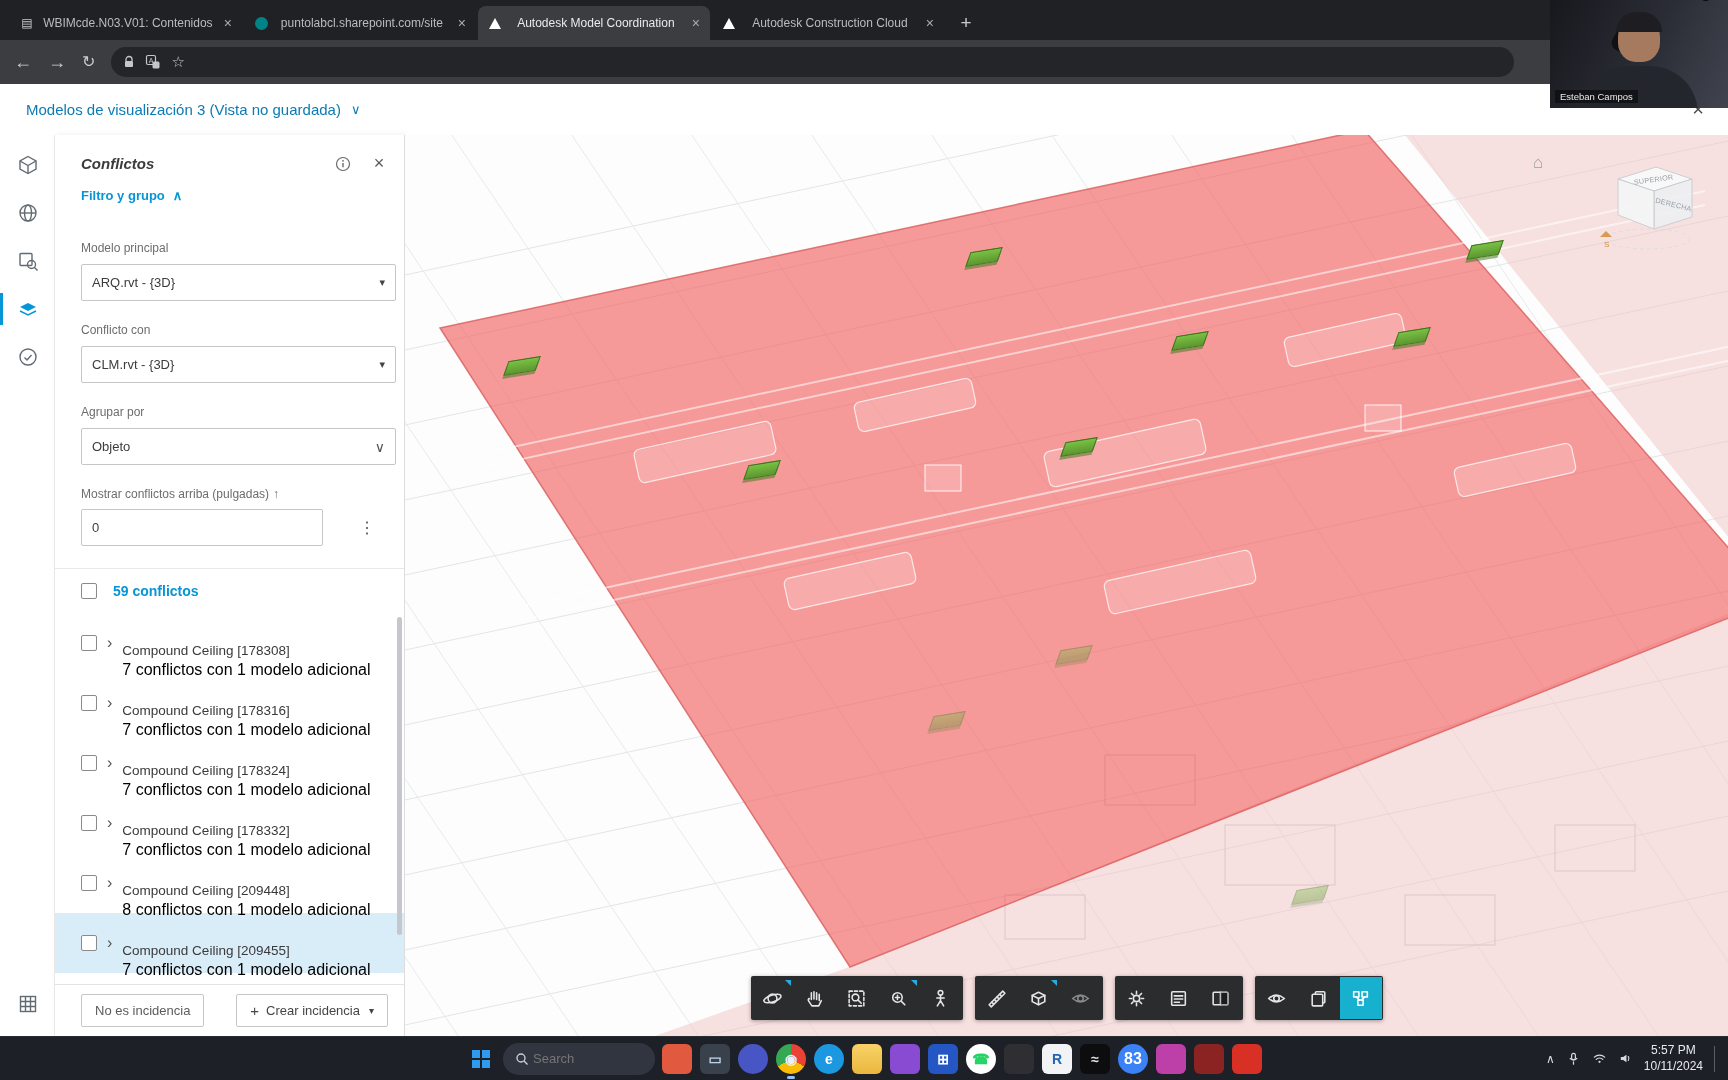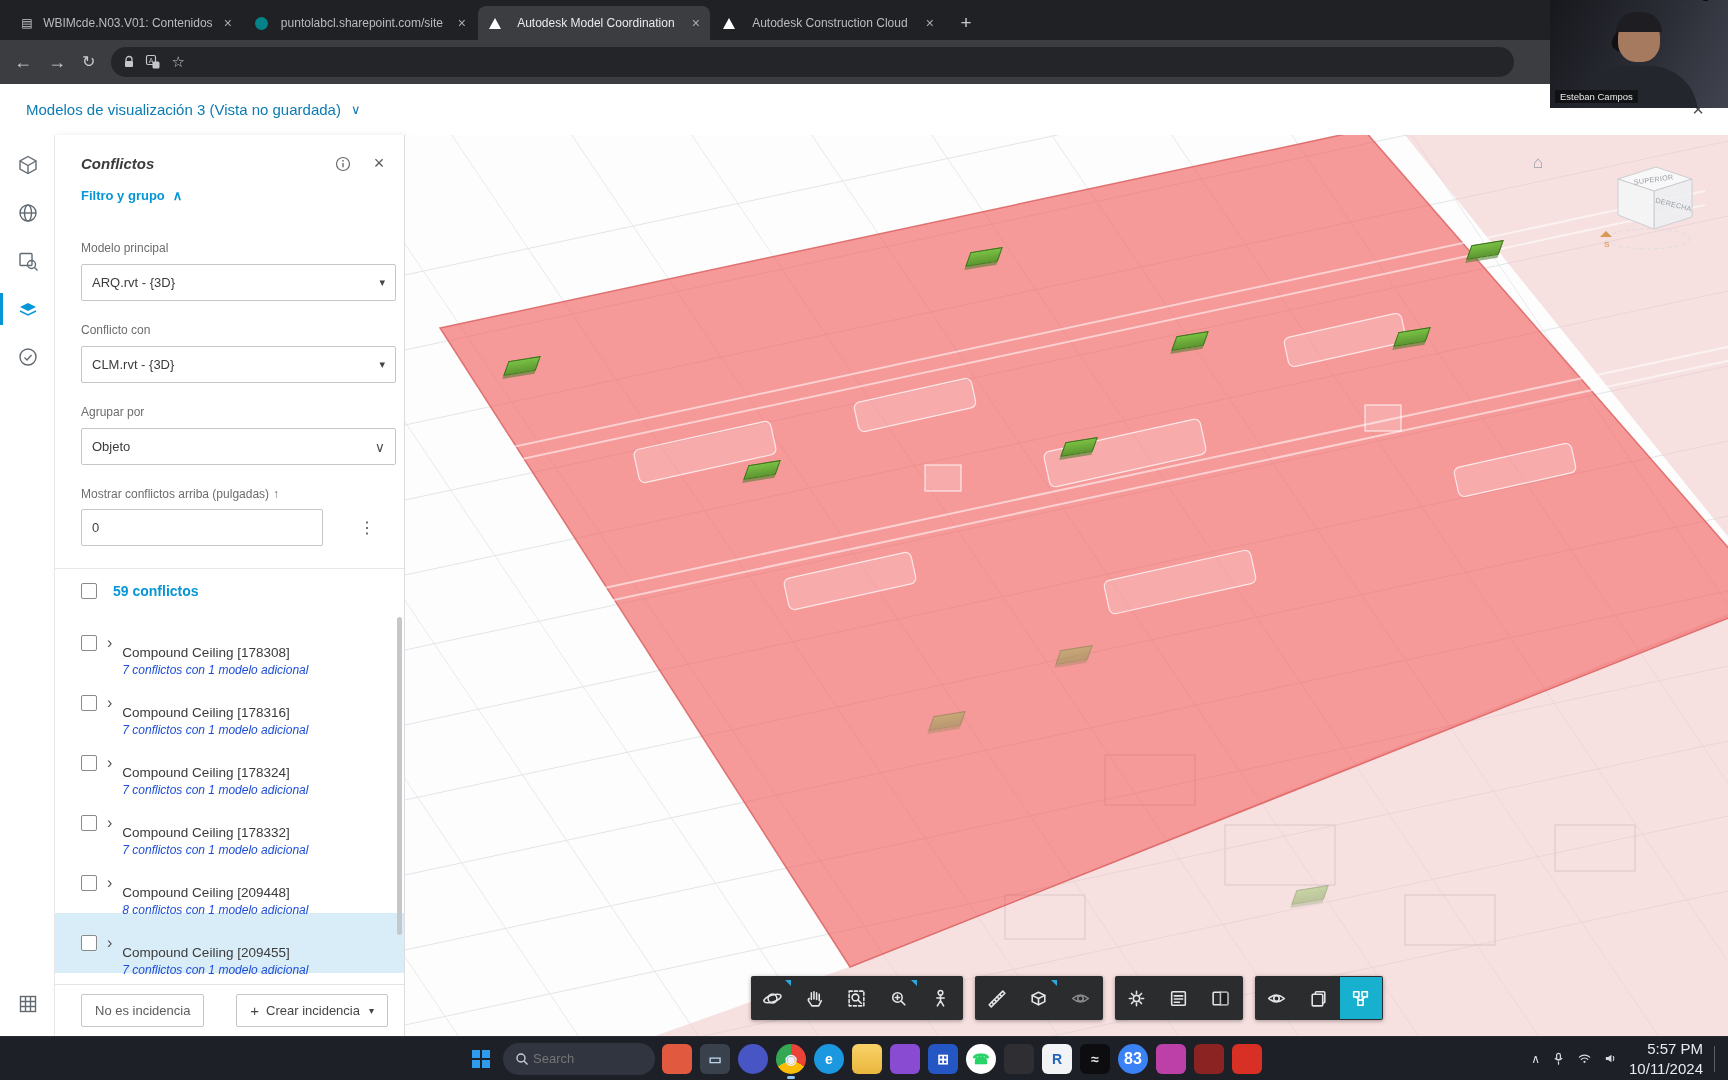--- a/index.html
+++ b/index.html
@@ -71,21 +71,21 @@
   .p-divider { margin-top:22px; border-top:1px solid #e8e8e8; }
   .count-row { display:flex; align-items:center; gap:16px; padding:0 26px; height:44px; }
   .count-text { color:var(--accent,#0696d7); font-size:14px; font-weight:bold; }
   .checkbox { width:16px; height:16px; border:1.5px solid #8a8a8a; border-radius:2px; background:#fff; flex:0 0 16px; }
   .clash-list { position:relative; flex:1; overflow:hidden; }
   .clash-item { height:60px; display:flex; align-items:center; gap:10px; padding:0 18px 0 26px; }
   .clash-item.selected { background:var(--selrow,#d9edf9); }
   .ci-chev { color:#555; font-size:16px; }
   .ci-text { display:flex; flex-direction:column; gap:3px;margin-top:36px; }
   .ci-title { font-size:13.5px; color:#3a3a3a; }
-  .ci-sub { font-size:12px; color:#1d4ed8;font-style:italic; }
+  .ci-sub { font-size:16px; color:#000000; }
   .list-scrollbar { position:absolute; right:2px; top:4px; width:5px; height:318px; background:#c4c8cc; border-radius:3px; }
   .p-footer { height:52px; border-top:1px solid #e3e3e3; display:flex; align-items:center; padding:0 16px 0 26px; gap:10px; }
   .btn { height:33px; border:1px solid #c6c6c6; border-radius:2px; background:#fff; display:flex;
     align-items:center; gap:7px; padding:0 13px; font-size:13px; color:#5c5c5c; }
   .btn-create { margin-left:auto; color:#454545; }
   .btn-create .plus { font-size:15px; }
   .btn-create .dd { font-size:10px; margin-left:2px; }
 
   
   .viewport { position:absolute; top:135px; bottom:44px; left:405px; right:0; background:#fdfdfd; overflow:hidden; }
@@ -134,21 +134,21 @@
   .search-pill input { background:transparent; border:none; outline:none; color:#cfd2d9; font-size:13px; width:100px;
     font-family:"Liberation Sans", sans-serif; }
   .tb-app { position:relative; width:30px; height:30px; border-radius:6px; display:flex; align-items:center;
     justify-content:center; font-size:14px; font-weight:bold; }
   .tb-app.circle { border-radius:50%; }
   .tb-app.running::after { content:''; position:absolute; bottom:-5px; left:50%; transform:translateX(-50%);
     width:8px; height:3px; border-radius:2px; background:#8fc7f2; }
   .tray { position:absolute; right:10px; top:0; bottom:0; display:flex; align-items:center; gap:11px; }
   .tray-glyph { color:#d7dade; font-size:12px; display:flex; align-items:center; }
   .tray svg { stroke:#d7dade; fill:none; stroke-width:1.3; stroke-linecap:round; }
-  .clock { text-align:right; color:#e8eaee; font-size:15px; line-height:1.3; }
+  .clock { text-align:center; color:#e8eaee; font-size:12px; line-height:1.3; }
   .desk-sliver { width:4px; height:26px; border-left:1px solid rgba(255,255,255,.28); }
 </style>
 </head>
 <body>
 
 <div class="screen">
 
   <div class="tabstrip">
     <div class="tab">
       <span class="fav fav-doc">▤</span>

